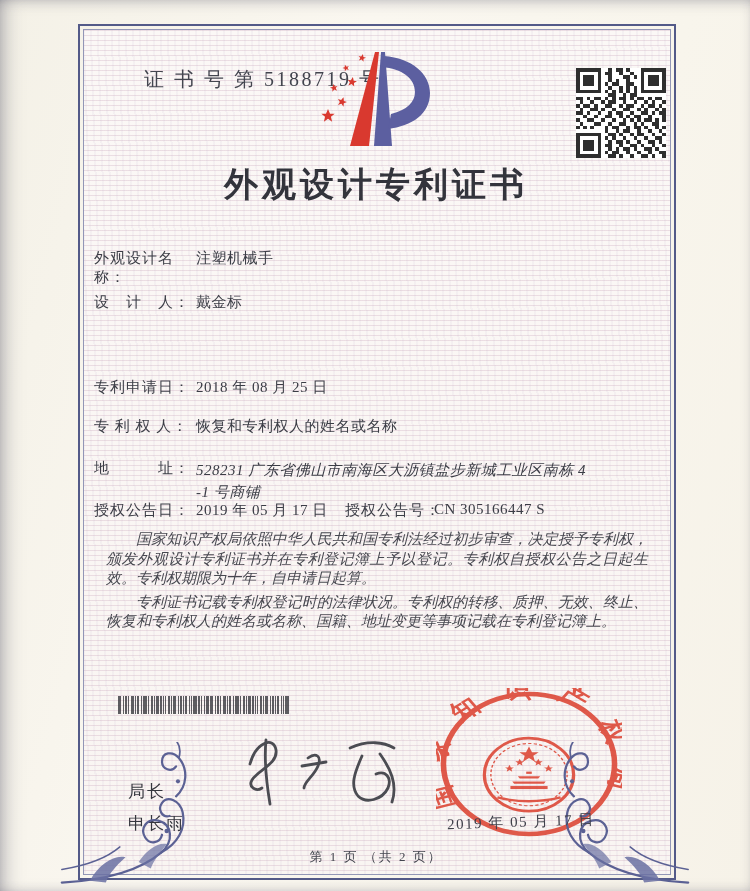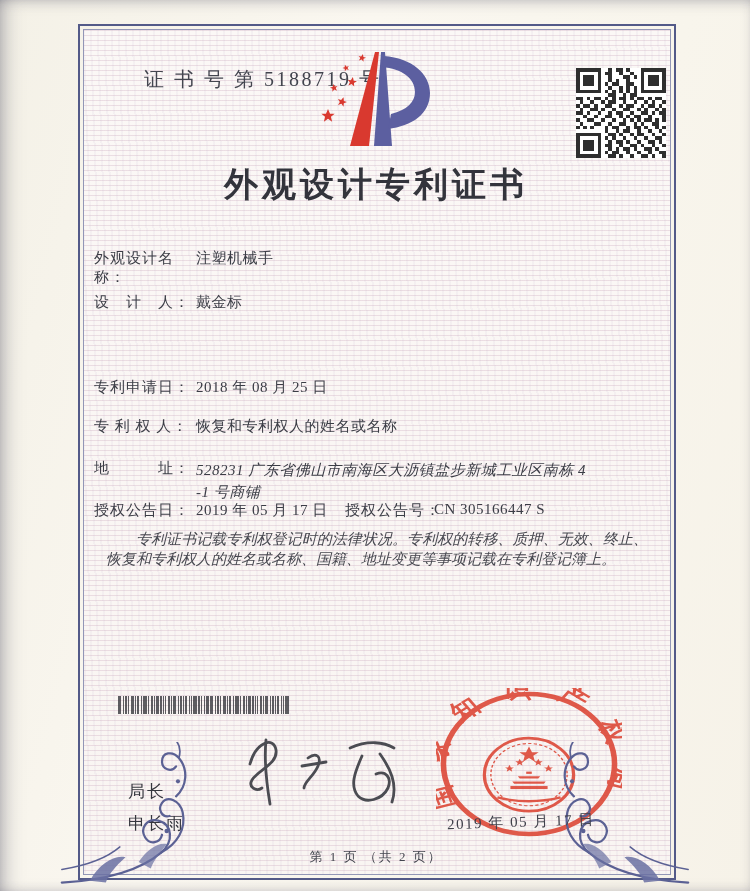--- a/index.html
+++ b/index.html
@@ -109,20 +109,21 @@
     <span class="lbl">地　　　址：</span><span class="val addr">528231 广东省佛山市南海区大沥镇盐步新城工业区南栋 4
 -1 号商铺</span>
   </div>
   <div class="abs row" style="top:501px">
     <span class="lbl">授权公告日：</span><span class="val">2019 年 05 月 17 日</span>
     <span class="pair2-lbl">授权公告号：</span>
     <span class="pair2-val">CN 305166447 S</span>
   </div>
 
   <div class="abs paras">
+    <p>国家知识产权局依照中华人民共和国专利法经过初步审查，决定授予专利权，颁发外观设计专利证书并在专利登记簿上予以登记。专利权自授权公告之日起生效。专利权期限为十年，自申请日起算。</p>
     <p>专利证书记载专利权登记时的法律状况。专利权的转移、质押、无效、终止、恢复和专利权人的姓名或名称、国籍、地址变更等事项记载在专利登记簿上。</p>
   </div>
 
   <svg class="abs barcode" width="172" height="18" viewBox="0 0 172 18">
     <line x1="0" y1="9" x2="172" y2="9" stroke="#3c3c42" stroke-width="18" stroke-dasharray="3 2 1 1 2 1 1 2 3 1 1 1 2 2 1 1 4 1 1 2 2 1 1 1 3 1 2 1 1 1 1 2 2 1 1 1 3 2 1 1 2 1 1 1 2 2 1 1 1 1 4 1 2 1 1 2 1 1 3 1"></line>
   </svg>
 
   <div class="abs signer" style="top:752px">局长</div>
   <div class="abs signer" style="top:784px">申长雨</div>
 

